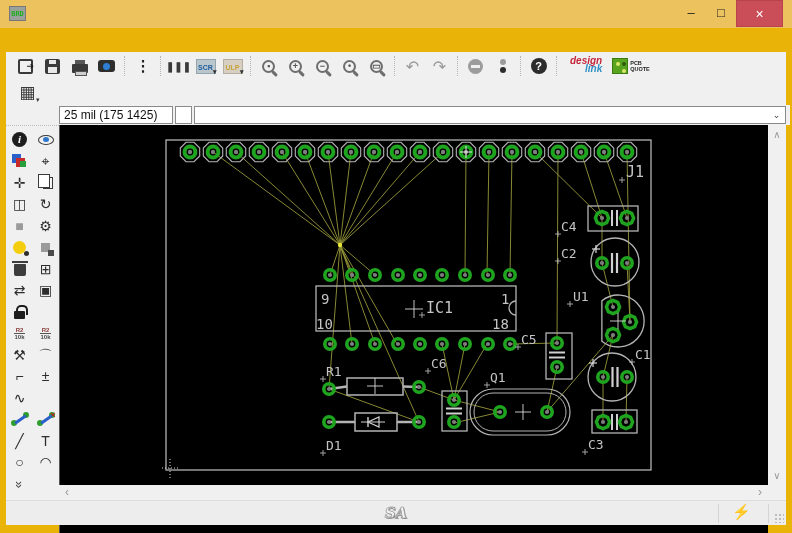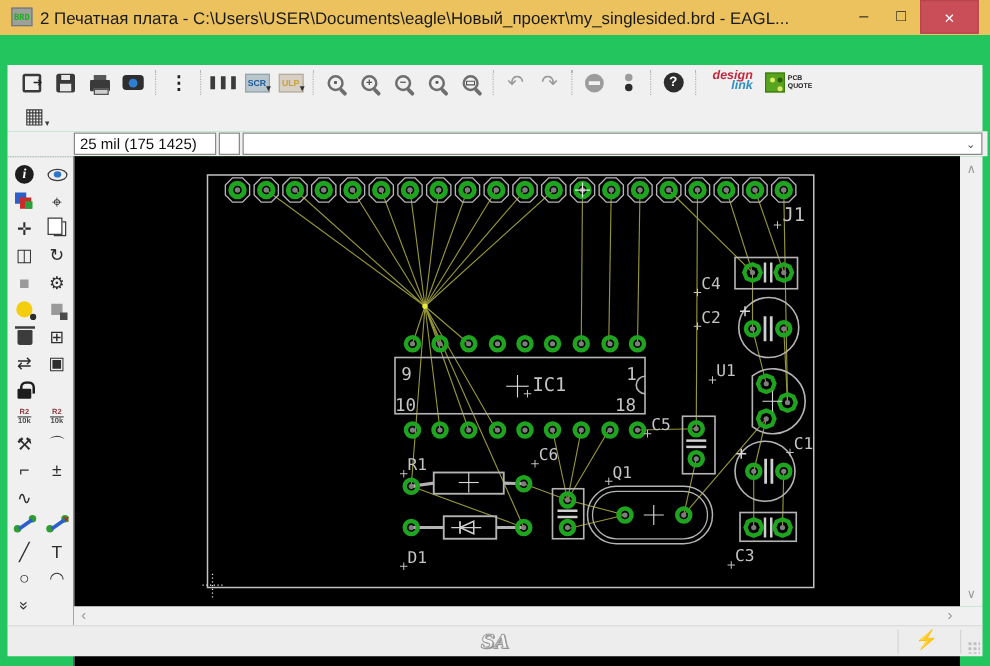--- a/index.html
+++ b/index.html
@@ -1,17 +1,17 @@
 <!DOCTYPE html>
 <html><head>
 <meta charset="utf-8">
 <style>
   html,body{margin:0;padding:0;background:#777;}
   *{box-sizing:border-box;}
-  .win{position:relative;width:792px;height:533px;background:#22c55e;font-family:"Liberation Sans",sans-serif;overflow:hidden;}
+  .win{position:relative;width:792px;height:533px;background:#eab308;font-family:"Liberation Sans",sans-serif;overflow:hidden;}
   
   .titlebar{position:absolute;left:0;top:0;width:792px;height:28px;background:#ecc25f;}
   .app-icon{position:absolute;left:9px;top:6px;width:17px;height:15px;background:#9aa09a;border:1px solid #777;
     color:#1fae1f;font:bold 7px "DejaVu Sans Mono",monospace;text-align:center;line-height:14px;}
   .title-text{position:absolute;left:32px;top:0;height:28px;line-height:29px;font-size:13.5px;color:#1a1a1a;white-space:nowrap;}
   .winbtn{position:absolute;top:0;height:27px;text-align:center;color:#222;font-size:13px;line-height:26px;}
   .btn-min{left:676px;width:30px;}
   .btn-max{left:706px;width:30px;}
   .btn-close{left:736px;width:47px;background:#ca4e58;color:#fff;font-size:14px;border:1px solid #b8434d;}
   
@@ -111,21 +111,20 @@
   .bolt{position:absolute;left:723px;top:2px;width:26px;text-align:center;font-size:15px;color:#54b42a;}
   .grip{position:absolute;right:2px;bottom:2px;width:10px;height:10px;
     background:radial-gradient(circle at 2px 2px,#bbb 1px,transparent 1.4px) 0 0/4px 4px;}
 </style>
 </head>
 <body>
 
 <div class="win">
   <div class="titlebar">
     <div class="app-icon">BRD</div>
-    <div class="title-text">2 Печатная плата - C:\Users\USER\Documents\eagle\Новый_проект\my_singlesided.brd - EAGL...</div>
     <div class="winbtn btn-min">–</div>
     <div class="winbtn btn-max">□</div>
     <div class="winbtn btn-close">×</div>
   </div>
 
   <div class="toolbar" id="toolbar">
       <div class="tbi">
         <span class="i-open"></span>
       </div>
       <div class="tbi">

